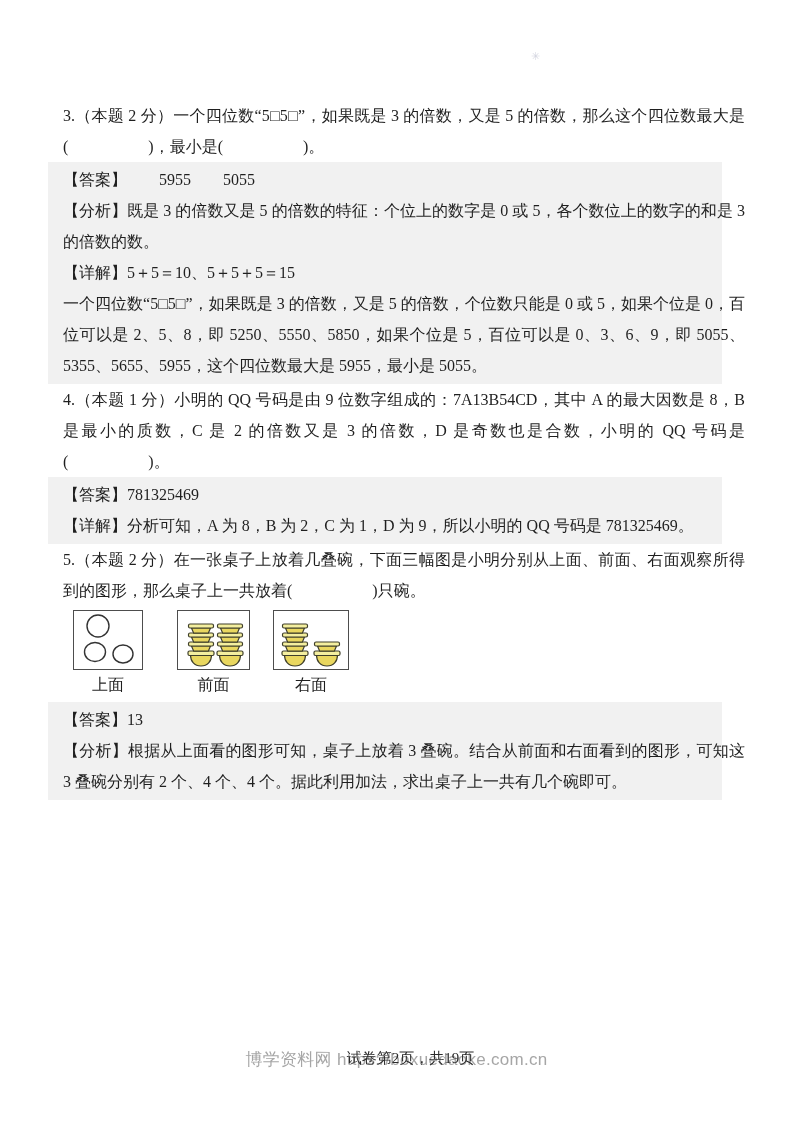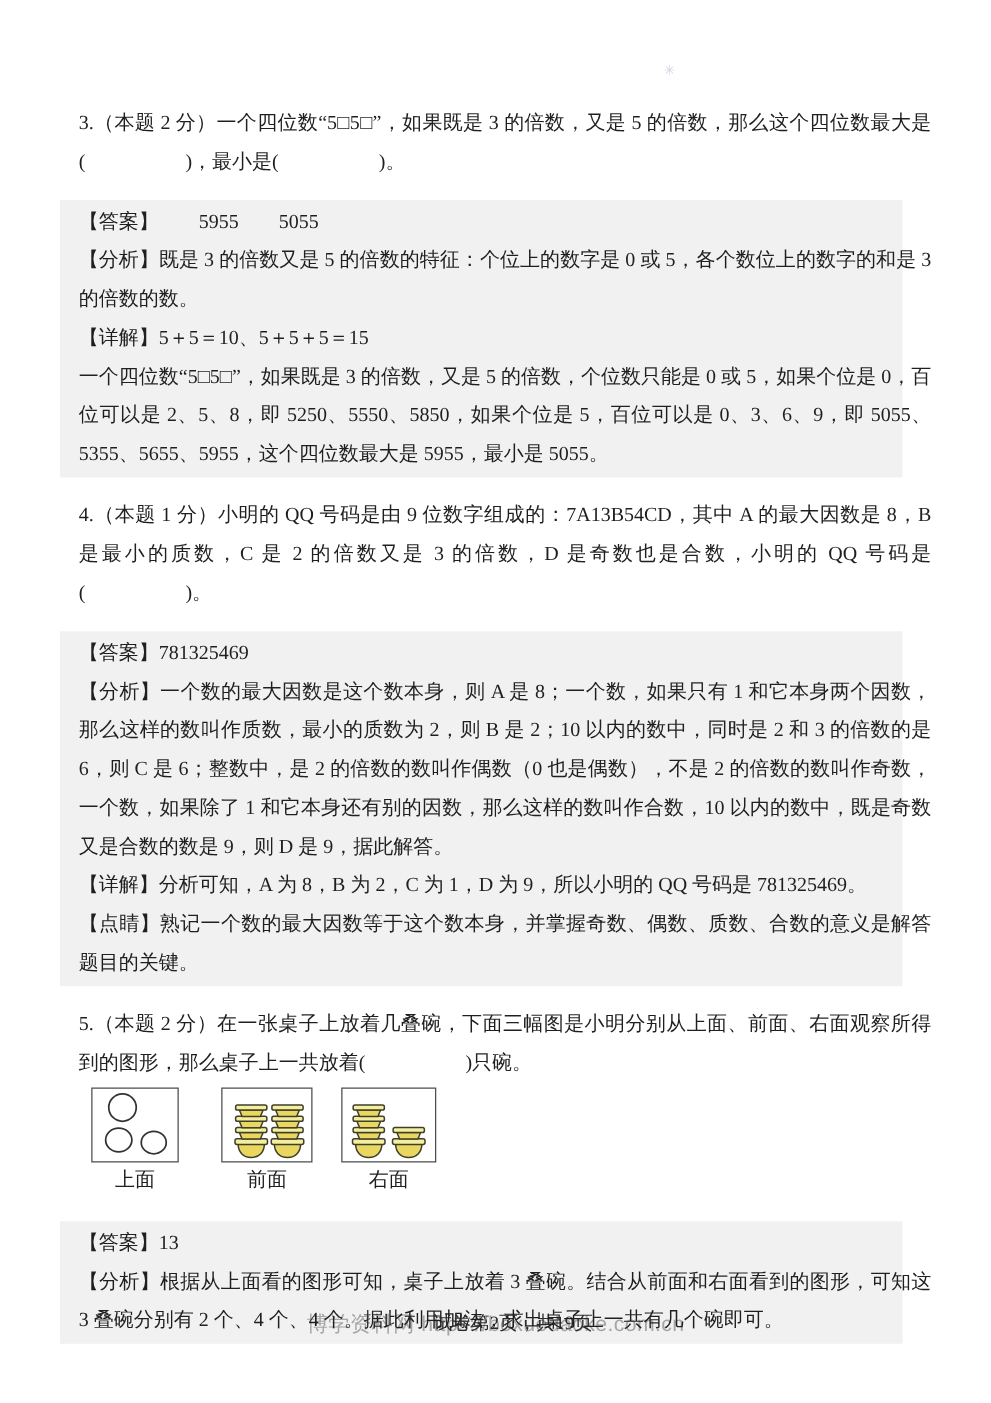--- a/index.html
+++ b/index.html
@@ -5,25 +5,25 @@
   html,body { margin:0; padding:0; background:#ffffff; }
   .sheet {
     position:relative; width:793px; height:1122px; background:#ffffff;
     font-family:"Liberation Serif","DejaVu Serif",serif;
     color:#1f1f1f; overflow:hidden;
   }
   .corner-mark {
     position:absolute; left:531px; top:50px; font-size:11px; color:#c9cbd8; opacity:.8;
   }
   .content {
-    position:absolute; left:63px; top:83px; width:682px;
+    position:absolute; left:63px; top:100px; width:682px;
     font-size:16px; line-height:31px;
   }
   .stem { margin:0; text-align:justify; }
-  .gblock { position:relative; margin:15px -15px; padding:2px 15px 3px 15px; }
+  .gblock { position:relative; margin:0 -15px; padding:2px 15px 3px 15px; }
   .gblock::before {
     content:""; position:absolute; top:0; bottom:0; left:0; right:38px;
     background:#f1f1f1; z-index:0;
   }
   .gblock p { position:relative; z-index:1; margin:0; text-align:justify; }
   .figure-row { position:relative; height:94px; margin-top:2px; }
   .view { position:absolute; top:2px; }
   .view-0 { left:10px; }
   .view-1 { left:114px; }
   .view-2 { left:210px; }
@@ -57,23 +57,21 @@
       <p>【答案】　　5955　　5055</p>
       <p>【分析】既是 3 的倍数又是 5 的倍数的特征：个位上的数字是 0 或 5，各个数位上的数字的和是 3 的倍数的数。</p>
       <p>【详解】5＋5＝10、5＋5＋5＝15</p>
       <p>一个四位数“5□5□”，如果既是 3 的倍数，又是 5 的倍数，个位数只能是 0 或 5，如果个位是 0，百位可以是 2、5、8，即 5250、5550、5850，如果个位是 5，百位可以是 0、3、6、9，即 5055、5355、5655、5955，这个四位数最大是 5955，最小是 5055。</p>
     </div>
 
     <p class="stem">4.（本题 1 分）小明的 QQ 号码是由 9 位数字组成的：7A13B54CD，其中 A 的最大因数是 8，B 是最小的质数，C 是 2 的倍数又是 3 的倍数，D 是奇数也是合数，小明的 QQ 号码是(　　　　　)。</p>
 
     <div class="gblock" style="--abg: #f1f1f1;">
       <p>【答案】781325469</p>
-      <p>【分析】一个数的最大因数是这个数本身，则 A 是 8；一个数，如果只有 1 和它本身两个因数，那么这样的数叫作质数，最小的质数为 2，则 B 是 2；10 以内的数中，同时是 2 和 3 的倍数的是 6，则 C 是 6；整数中，是 2 的倍数的数叫作偶数（0 也是偶数），不是 2 的倍数的数叫作奇数，一个数，如果除了 1 和它本身还有别的因数，那么这样的数叫作合数，10 以内的数中，既是奇数又是合数的数是 9，则 D 是 9，据此解答。</p>
       <p>【详解】分析可知，A 为 8，B 为 2，C 为 1，D 为 9，所以小明的 QQ 号码是 781325469。</p>
-      <p>【点睛】熟记一个数的最大因数等于这个数本身，并掌握奇数、偶数、质数、合数的意义是解答题目的关键。</p>
     </div>
 
     <p class="stem">5.（本题 2 分）在一张桌子上放着几叠碗，下面三幅图是小明分别从上面、前面、右面观察所得到的图形，那么桌子上一共放着(　　　　　)只碗。</p>
 
     <div class="figure-row">
       <div class="view view-0">
         <div class="viewbox" style="width: 68px; height: 58px; border-color: rgb(77, 77, 77);"><svg width="68" height="58" viewBox="0 0 68 58">
               <ellipse cx="24" cy="15" rx="11" ry="11" fill="none" stroke="#333333" stroke-width="1.4"></ellipse>
               <ellipse cx="21" cy="41" rx="10.5" ry="9.5" fill="none" stroke="#333333" stroke-width="1.4"></ellipse>
               <ellipse cx="49" cy="43" rx="10" ry="9" fill="none" stroke="#333333" stroke-width="1.4"></ellipse>

